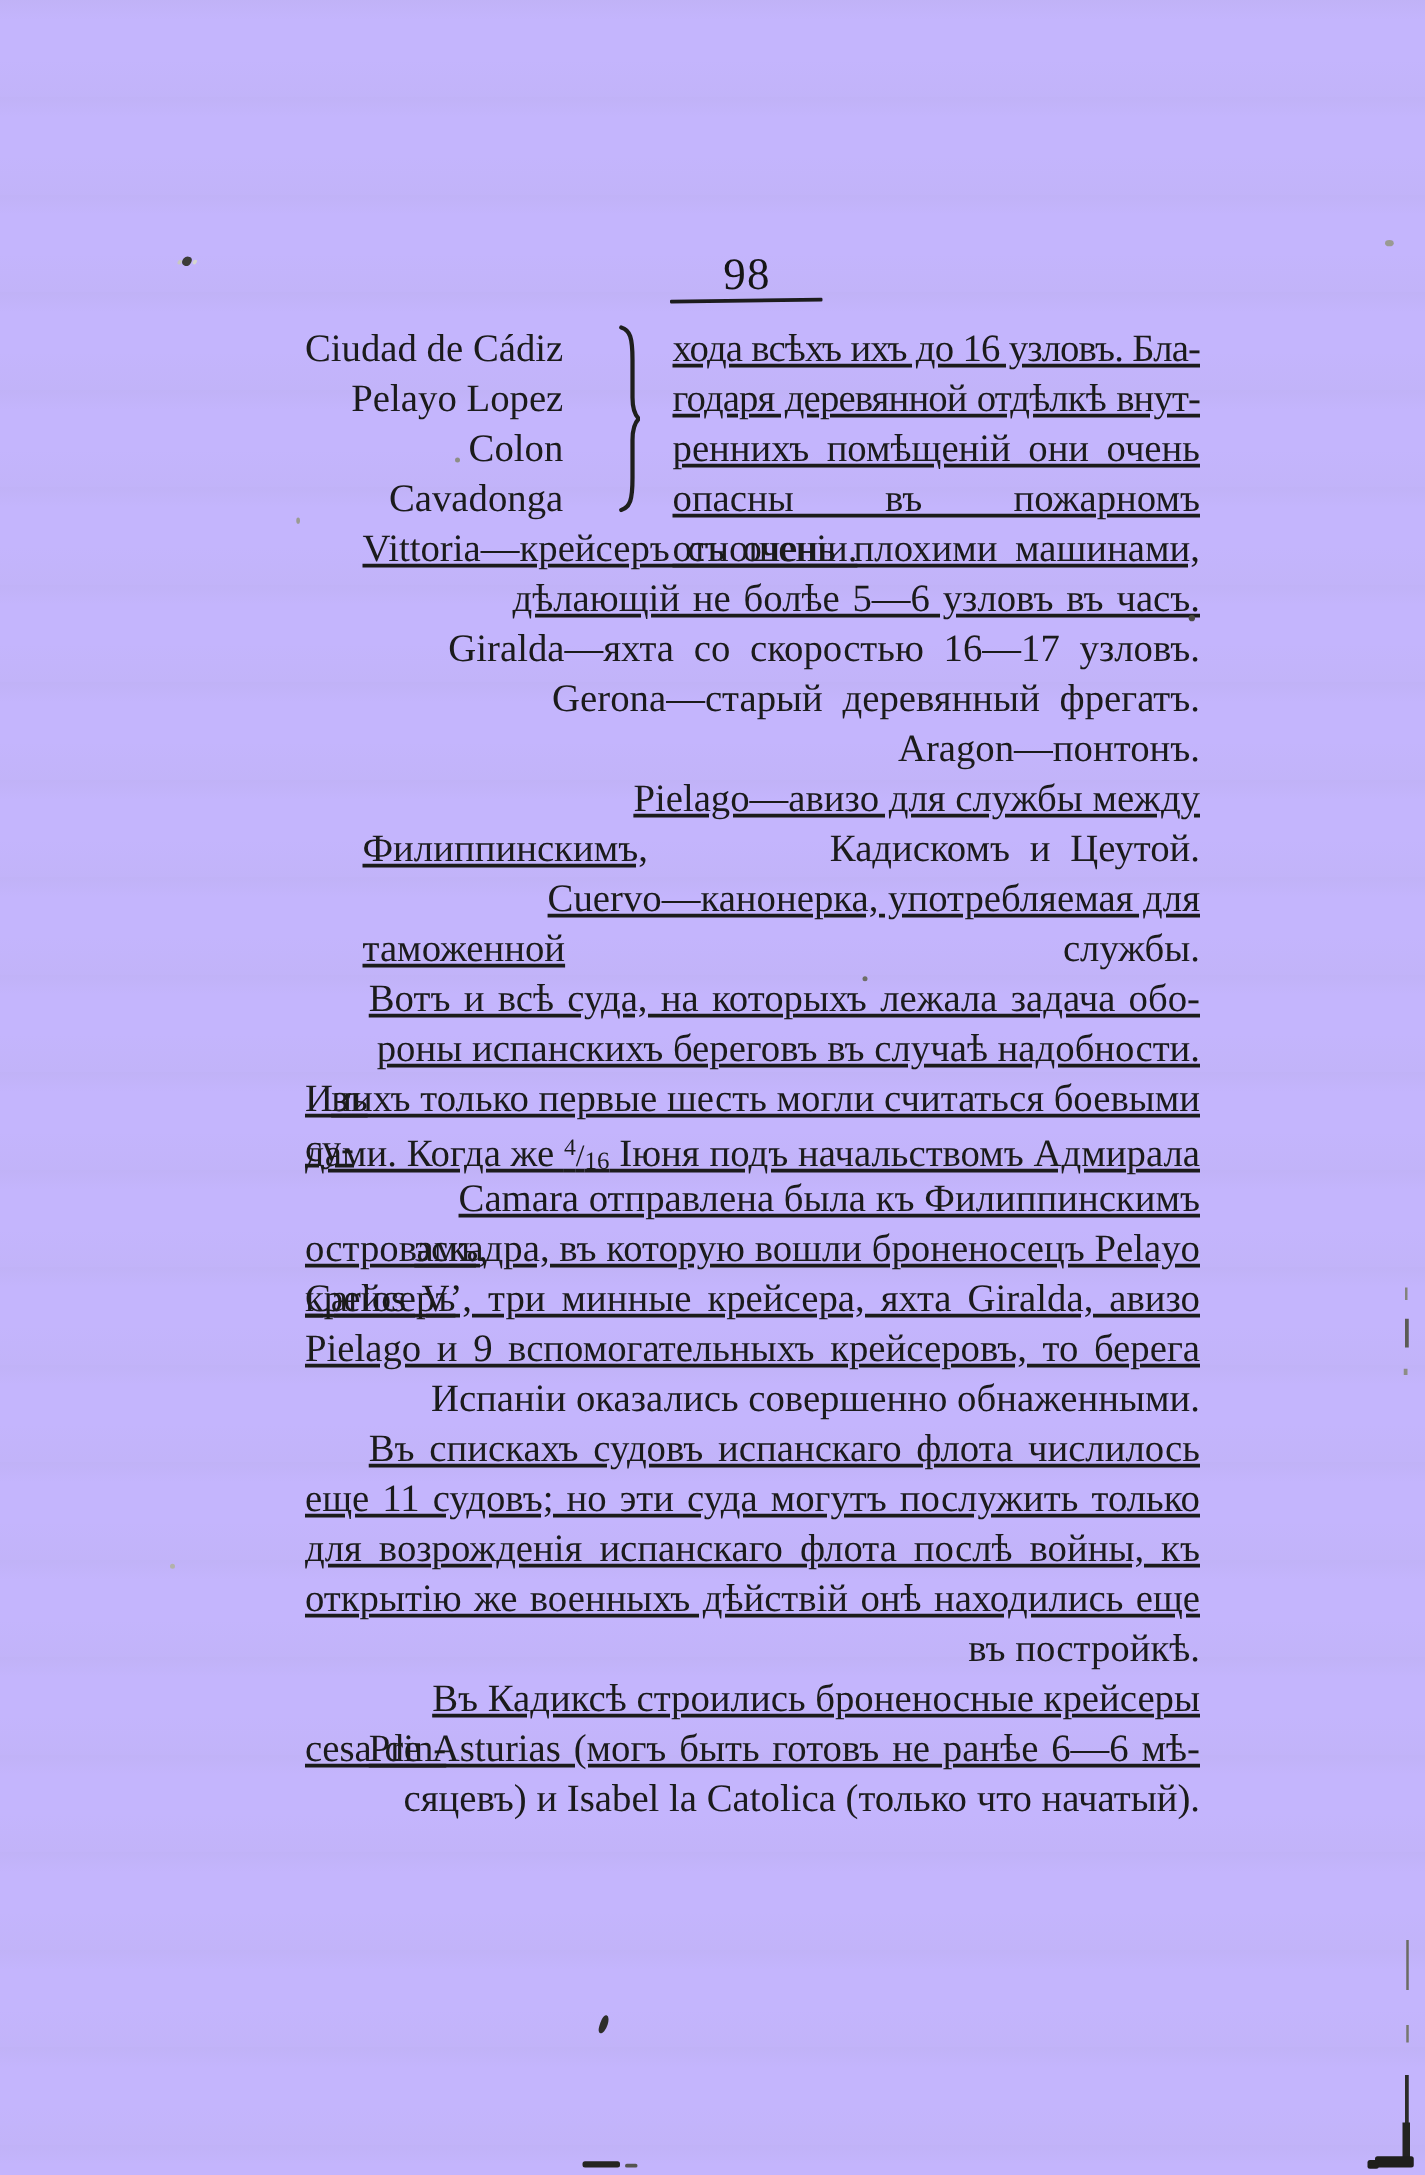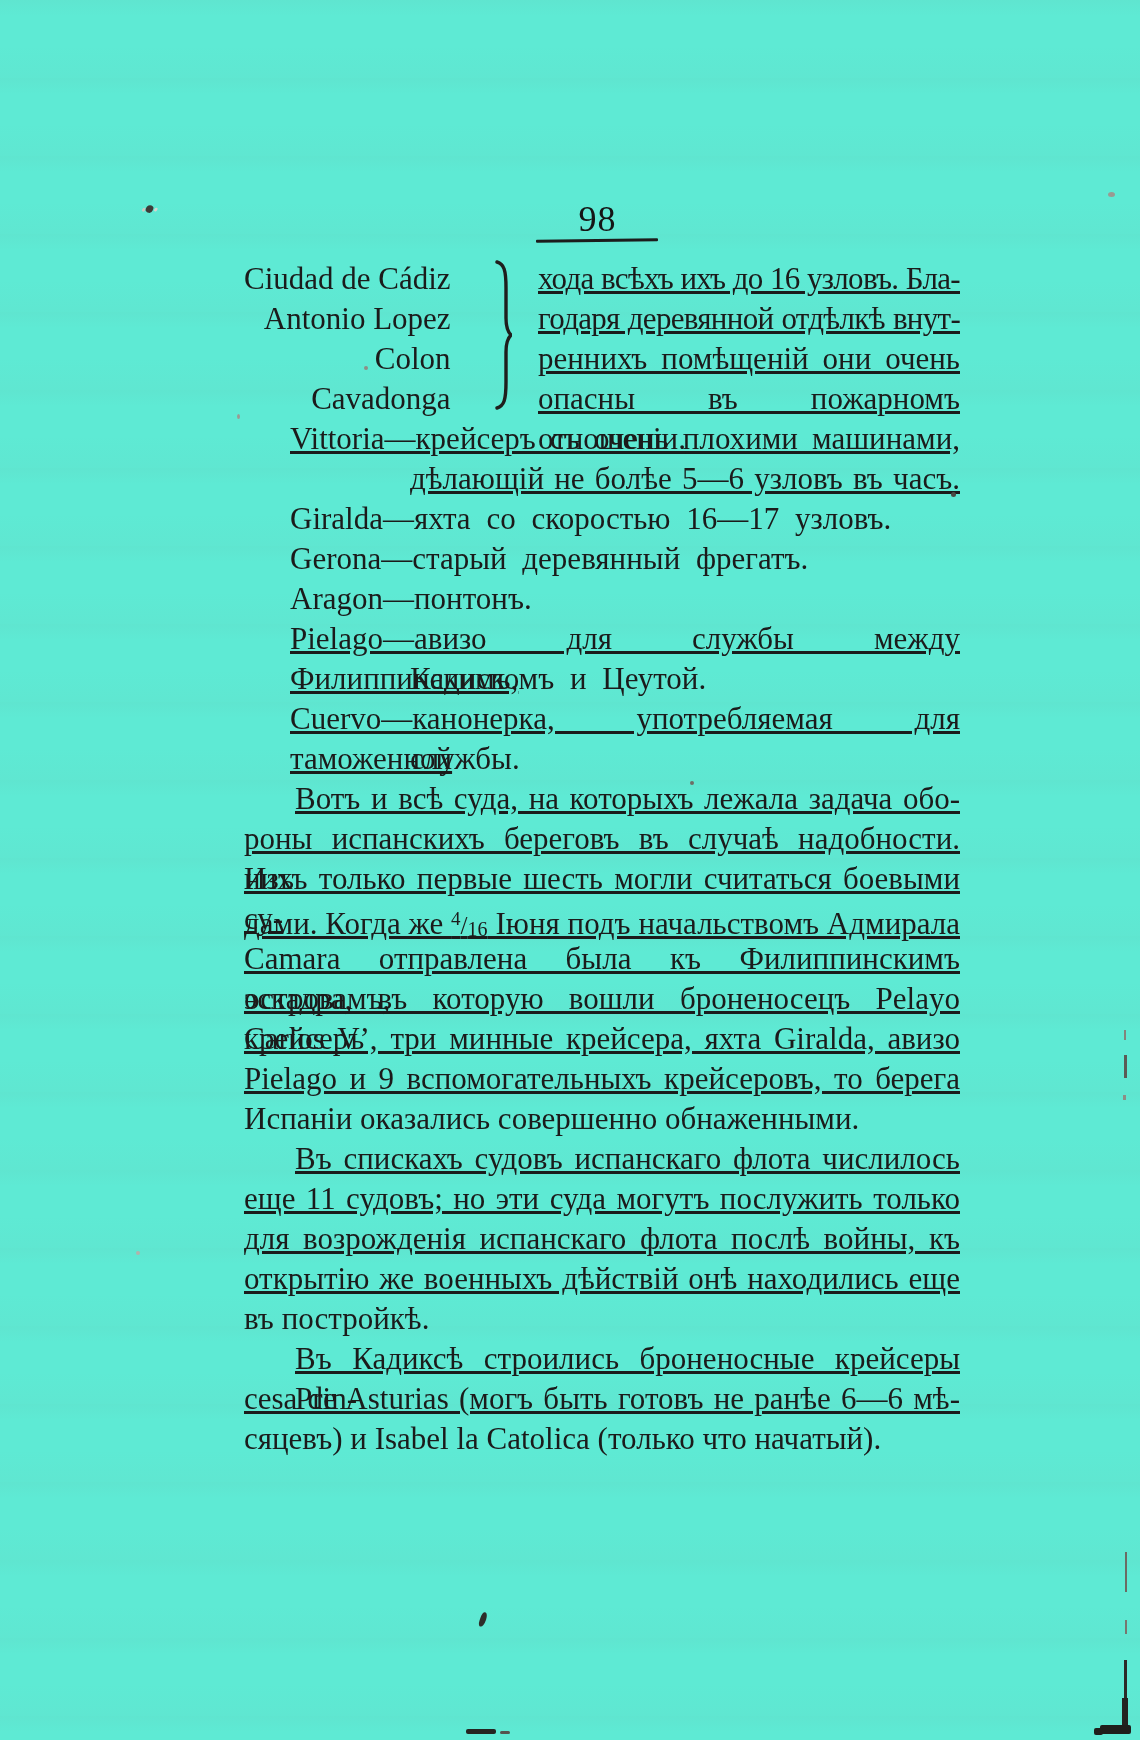--- a/index.html
+++ b/index.html
@@ -1,19 +1,19 @@
 <!DOCTYPE html>
 <html><head>
 <meta charset="utf-8">
 <style>
   html,body{margin:0;padding:0;background:#e8e8e4;}
   .page{
     position:relative;
     width:1140px;height:1740px;
-    background:#5eead4;
+    background:#c4b5fd;
     overflow:hidden;
     font-family:"Liberation Serif","DejaVu Serif",serif;
     color:#1b1b1b;
   }
   
   .page::before{
     content:"";position:absolute;inset:0;pointer-events:none;
     background:repeating-linear-gradient(180deg,
       rgba(120,120,112,0.045) 0px, rgba(120,120,112,0.0) 16px,
       rgba(255,255,255,0) 46px, rgba(130,130,120,0.03) 78px);
@@ -40,21 +40,21 @@
   .fleet-block{position:relative;height:160px;}
   .ships{position:absolute;left:0;top:0;text-align:right;}
   .ship{height:40px;white-space:nowrap;}
   .brace{position:absolute;left:250px;top:1px;}
   .notes{position:absolute;left:294px;top:0;width:422px;}
   .rline{height:40px;white-space:nowrap;}
   .j{text-align:justify;text-align-last:justify;white-space:normal;text-decoration:underline;}
   .tight{letter-spacing:-0.7px;word-spacing:-1.5px;}
 
   
-  .bline{height:40px;white-space:nowrap;}
+  .bline{height:40px;white-space:nowrap;text-align:right;}
   .bline.j{white-space:normal;}
   .ind-entry{padding-left:46px;}
   .ind-cont{padding-left:166px;}
   .ind-par{padding-left:51px;}
   .loose{word-spacing:8px;}
 
   sup.fr{font-size:19px;vertical-align:9px;letter-spacing:0;}
   sub.fr{font-size:20px;vertical-align:-2px;letter-spacing:0;}
   span.frsl{font-size:25px;}
 
@@ -88,21 +88,21 @@
 <div class="page">
 
   <div class="pagenum">98</div>
   <div class="pagenum-rule"></div>
 
   <div class="textcol">
 
     <div class="fleet-block">
       <div class="ships">
           <div class="ship">Ciudad de Cádiz</div>
-          <div class="ship">Antonio Lopez</div>
+          <div class="ship">Pelayo Lopez</div>
           <div class="ship">Colon</div>
           <div class="ship">Cavadonga</div>
         </div>
       <span class="brace">
         <svg width="18" height="150" viewBox="0 0 18 150">
           <path d="M3 2 C10 4, 12 10, 12 28 L12 58 C12 68, 14 72, 17 75 C14 78, 12 82, 12 92 L12 122 C12 140, 10 146, 3 148" fill="none" stroke="#1f1f1d" stroke-width="3.4" stroke-linecap="round"></path>
         </svg>
       </span>
       <div class="notes">
           <div class="rline j tight">хода всѣхъ ихъ до 16 узловъ. Бла-</div>

